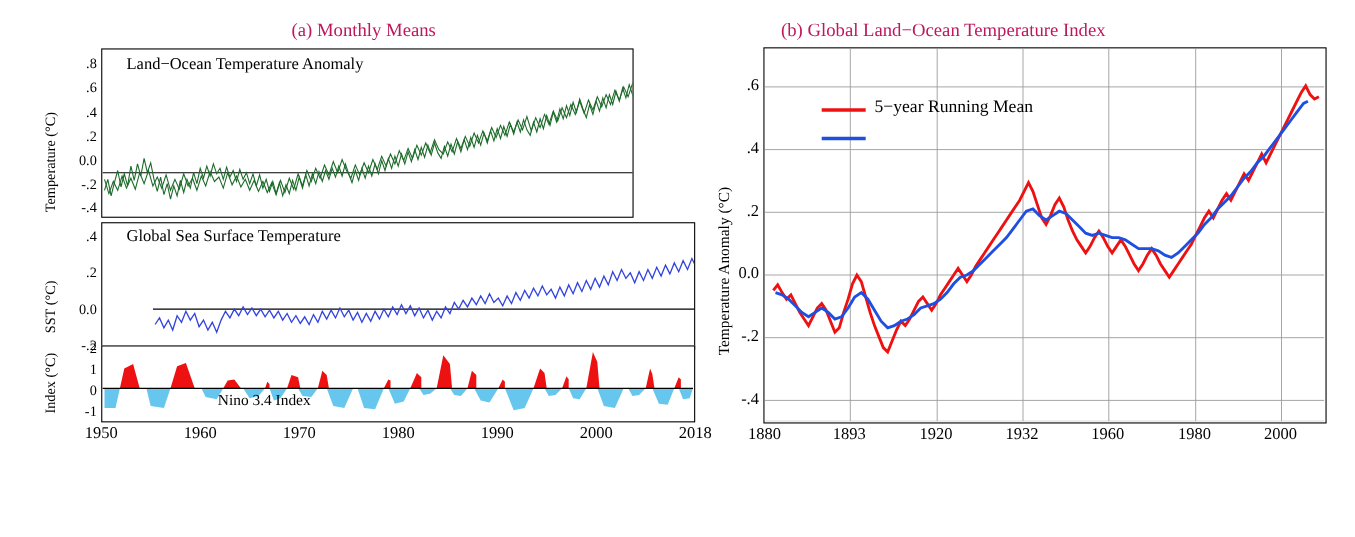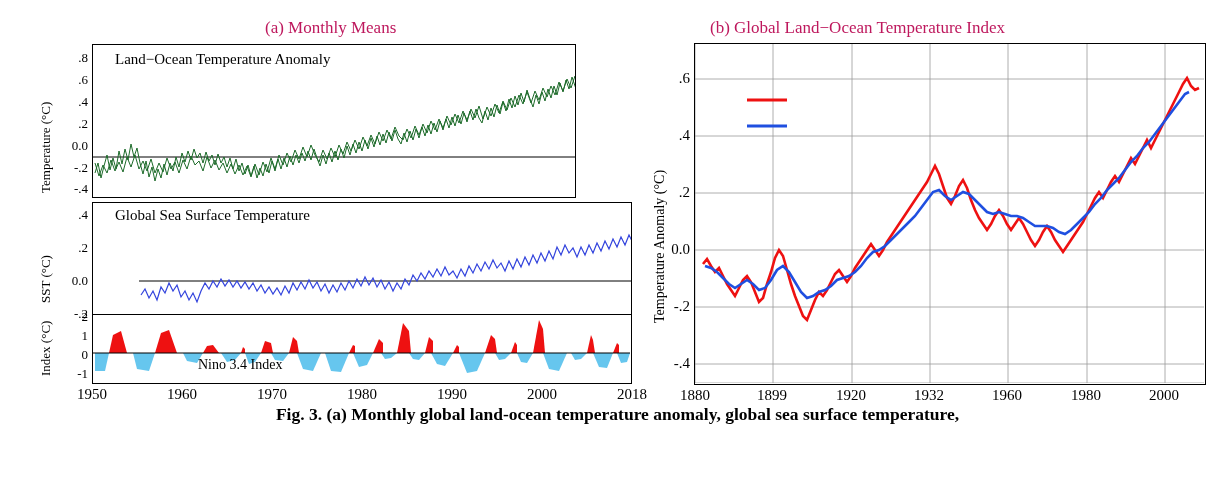--- a/index.html
+++ b/index.html
@@ -244,28 +244,28 @@
           <line x1="470" y1="0" x2="470" y2="339"></line>
         </g>
 
         <polyline fill="none" stroke="#ee1111" stroke-width="2.6" points="8,220 12,215 16,222 20,228 24,224 28,232 32,240 36,246 40,252 44,244 48,236 52,232 56,238 60,248 64,258 68,254 72,240 76,228 80,214 84,206 88,212 92,226 96,240 100,252 104,262 108,272 112,276 116,266 120,256 124,248 128,252 132,246 136,238 140,230 144,226 148,232 152,238 156,232 160,224 164,218 168,212 172,206 176,200 180,206 184,212 188,206 192,198 196,192 200,186 204,180 208,174 212,168 216,162 220,156 224,150 228,144 232,138 236,130 240,122 244,130 248,142 252,154 256,160 260,152 264,142 268,136 272,144 276,156 280,166 284,174 288,180 292,186 296,180 300,172 304,166 308,172 312,180 316,186 320,180 324,174 328,180 332,188 336,196 340,202 344,196 348,188 352,182 356,188 360,196 364,202 368,208 372,202 376,196 380,190 384,184 388,178 392,170 396,162 400,154 404,148 408,154 412,146 416,138 420,132 424,138 428,130 432,122 436,114 440,120 444,112 448,104 452,96 456,104 460,96 464,88 468,80 472,72 476,64 480,56 484,48 488,40 492,34 496,42 500,46 504,44"></polyline>
 
         <polyline fill="none" stroke="#1f4fe0" stroke-width="2.6" points="10,222 16,224 22,228 28,234 34,240 40,244 46,240 52,236 58,240 64,246 70,244 76,236 82,226 88,222 94,228 100,238 106,248 112,254 118,252 124,248 130,246 136,242 142,236 148,234 154,232 160,228 166,222 172,214 178,208 184,206 190,202 196,196 202,190 208,184 214,178 220,172 226,164 232,156 238,148 244,146 250,152 256,156 262,152 268,148 274,150 280,156 286,162 292,168 298,170 304,168 310,170 316,172 322,172 328,174 334,178 340,182 346,182 352,182 358,184 364,188 370,190 376,186 382,180 388,174 394,168 400,160 406,154 412,146 418,140 424,134 430,126 436,118 442,112 448,104 454,98 460,90 466,82 472,74 478,66 484,58 490,50 494,48"></polyline>
 
         <line x1="52" y1="56" x2="92" y2="56" stroke="#ee1111" stroke-width="3.2"></line>
         <line x1="52" y1="82" x2="92" y2="82" stroke="#1f4fe0" stroke-width="3.2"></line>
       </svg>
+      <div class="legend-row" style="left:100px; top:45px;">5−year Running Mean</div>
     </div>
 
     <div class="xtick" style="left:25px; top:379px; width:60px;">1880</div>
-    <div class="xtick" style="left:102px; top:379px; width:60px;">1899</div>
+    <div class="xtick" style="left:102px; top:379px; width:60px;">1893</div>
     <div class="xtick" style="left:181px; top:379px; width:60px;">1920</div>
     <div class="xtick" style="left:259px; top:379px; width:60px;">1932</div>
     <div class="xtick" style="left:337px; top:379px; width:60px;">1960</div>
     <div class="xtick" style="left:416px; top:379px; width:60px;">1980</div>
     <div class="xtick" style="left:494px; top:379px; width:60px;">2000</div>
   </div>
 
   <div id="caption">
-    <div>Fig. 3. (a) Monthly global land-ocean temperature anomaly, global sea surface temperature,</div>
   </div>
 
 </div>
 
 </body></html>

